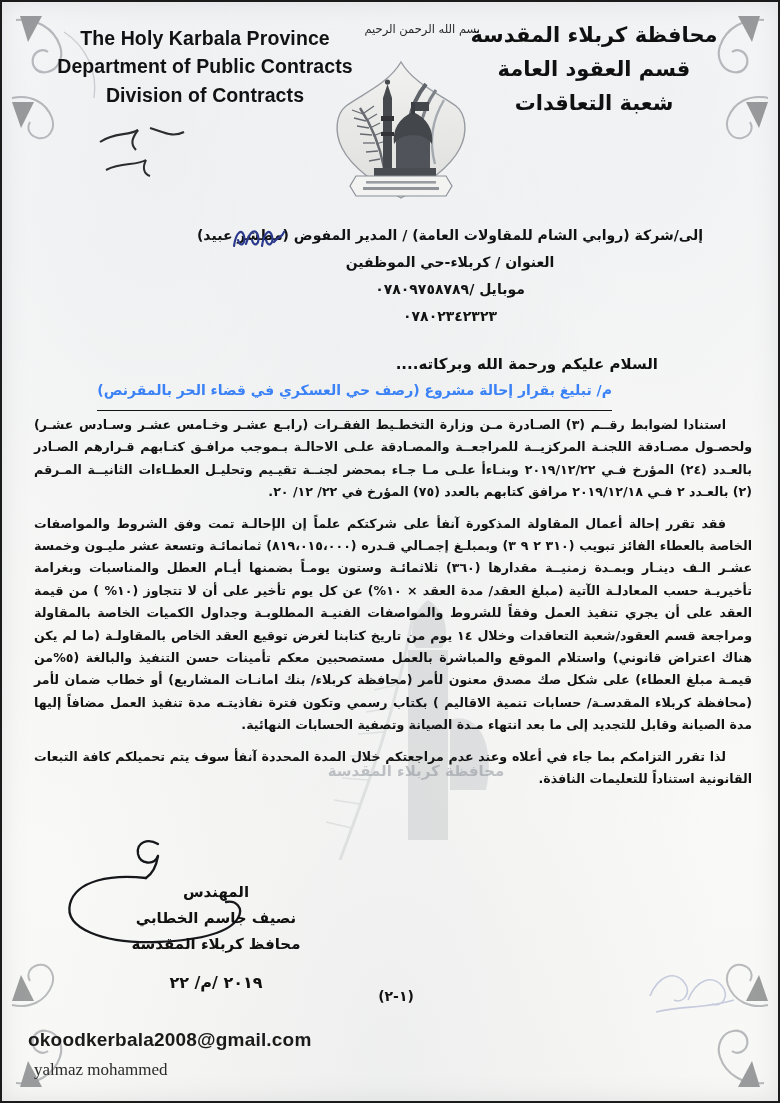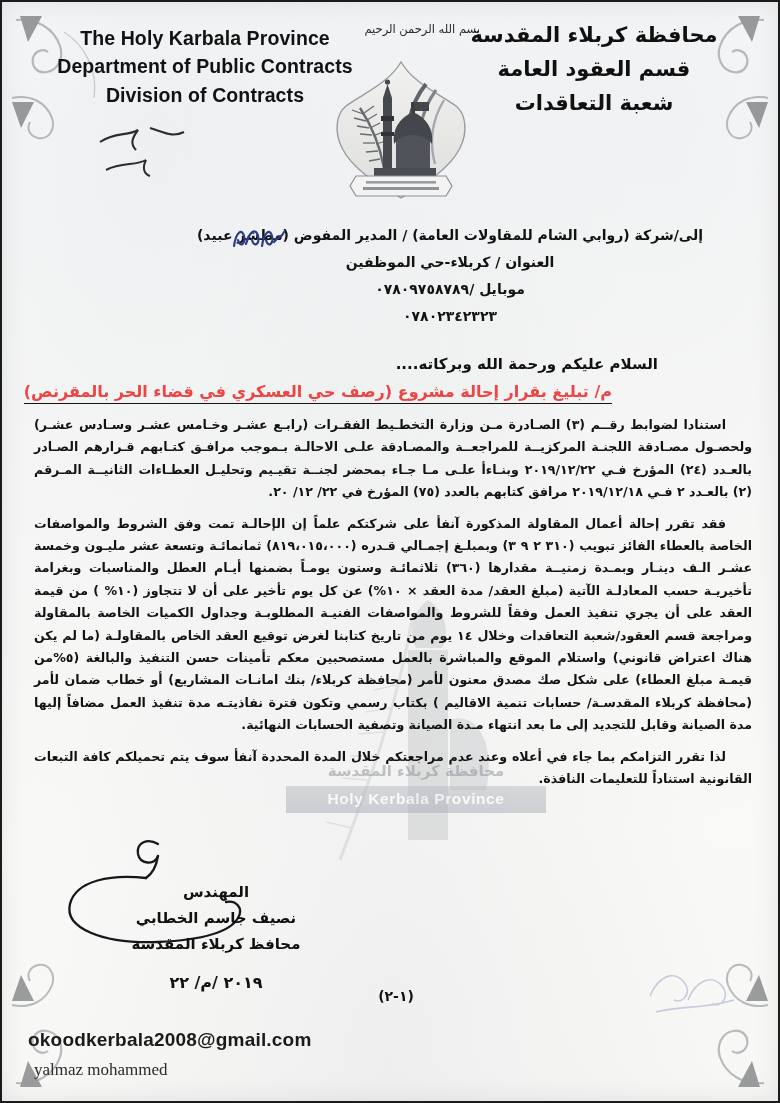--- a/index.html
+++ b/index.html
@@ -158,24 +158,24 @@
     font-size: 15px;
     color: #111;
   }
   .subject {
     position: absolute;
     right: 168px;
     top: 382px;
     direction: rtl;
     font-family: "DejaVu Sans", sans-serif;
     font-weight: bold;
-    font-size: 16px;
-    color: #ef4444;
+    font-size: 14px;
+    color: #3b82f6;
     border-bottom: 1.6px solid #141414;
-    padding-bottom: 2px;
+    padding-bottom: 12px;
   }
 
   
   .body {
     position: absolute;
     left: 34px;
     right: 28px;
     top: 414px;
     direction: rtl;
     text-align: justify;
@@ -445,21 +445,20 @@
   </svg>
 
   <div class="body">
     <p>استنادا لضوابط رقــم (٣) الصـادرة مـن وزارة التخطـيط الفقـرات (رابـع عشـر وخـامس عشـر وسـادس عشـر) ولحصـول مصـادقة اللجنـة المركزيــة للمراجعــة والمصـادقة علـى الاحالـة بـموجب مرافـق كتـابهم قـرارهم الصـادر بالعـدد (٢٤) المؤرخ فـي ٢٠١٩/١٢/٢٢ وبنـاءأ علـى مـا جـاء بمحضر لجنــة تقيـيم وتحليـل العطـاءات الثانيــة المـرقم (٢) بالعـدد ٢ فـي ٢٠١٩/١٢/١٨ مرافق كتابهم بالعدد (٧٥) المؤرخ في ٢٢/ ١٢/ ٢٠.</p>
     <p>فقد تقرر إحالة أعمال المقاولة المذكورة آنفأ على شركتكم علماً إن الإحالـة تمت وفق الشروط والمواصفات الخاصة بالعطاء الفائز تبويب (٣١٠ ٢ ٩ ٣) وبمبلـغ إجمـالي قـدره (٨١٩،٠١٥،٠٠٠) ثمانمائـة وتسعة عشر مليـون وخمسة عشـر الـف دينـار وبمـدة زمنيــة مقدارها (٣٦٠) ثلاثمائـة وستون يومـاً بضمنها أيـام العطل والمناسبات وبغرامة تأخيريـة حسب المعادلـة الآتية (مبلغ العقد/ مدة العقد × ١٠%) عن كل يوم تأخير على أن لا تتجاوز (١٠% ) من قيمة العقد على أن يجري تنفيذ العمل وفقاً للشروط والمواصفات الفنيـة المطلوبـة وجداول الكميات الخاصة بالمقاولة ومراجعة قسم العقود/شعبة التعاقدات وخلال ١٤ يوم من تاريخ كتابنا لغرض توقيع العقد الخاص بالمقاولـة (ما لم يكن هناك اعتراض قانوني) واستلام الموقع والمباشرة بالعمل مستصحبين معكم تأمينات حسن التنفيذ والبالغة (٥%من قيمـة مبلغ العطاء) على شكل صك مصدق معنون لأمر (محافظة كربلاء/ بنك امانـات المشاريع) أو خطاب ضمان لأمر (محافظة كربلاء المقدسـة/ حسابات تنمية الاقاليم ) بكتاب رسمي وتكون فترة نفاذيتـه مدة تنفيذ العمل مضافاً إليها مدة الصيانة وقابل للتجديد إلى ما بعد انتهاء مـدة الصيانة وتصفية الحسابات النهائية.</p>
     <p class="p-last">لذا تقرر التزامكم بما جاء في أعلاه وعند عدم مراجعتكم خلال المدة المحددة آنفأ سوف يتم تحميلكم كافة التبعات القانونية استناداً للتعليمات النافذة.</p>
   </div>
 
   <div class="watermark">
     <div class="wm-ar">محافظة كربلاء المقدسة</div>
-    <div class="wm-en">Holy Kerbala Province</div>
   </div>
 
   <svg class="sig-swoosh" viewBox="0 0 290 135">
     <g fill="none" stroke="#15171a" stroke-width="2.3" stroke-linecap="round">
       <path d="M96 6 C86 0 74 4 76 16 C78 26 92 28 96 18"></path>
       <path d="M96 18 C94 30 90 36 84 40"></path>
       <path d="M84 40 C50 36 14 42 8 66 C2 90 40 106 96 104 C140 102 168 94 176 80
                C182 70 174 62 164 64"></path>
     </g>
   </svg>

